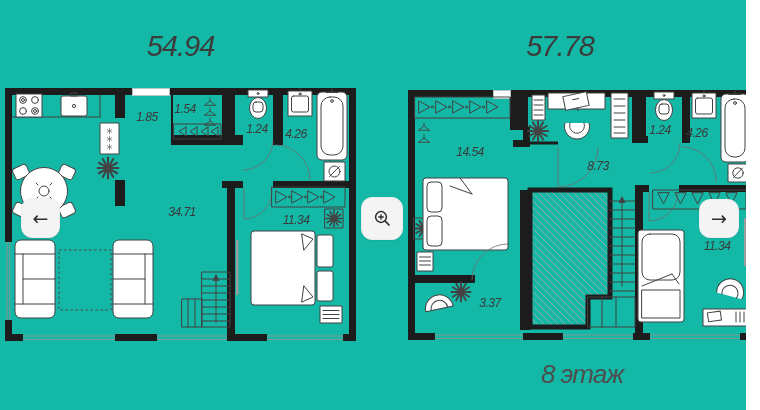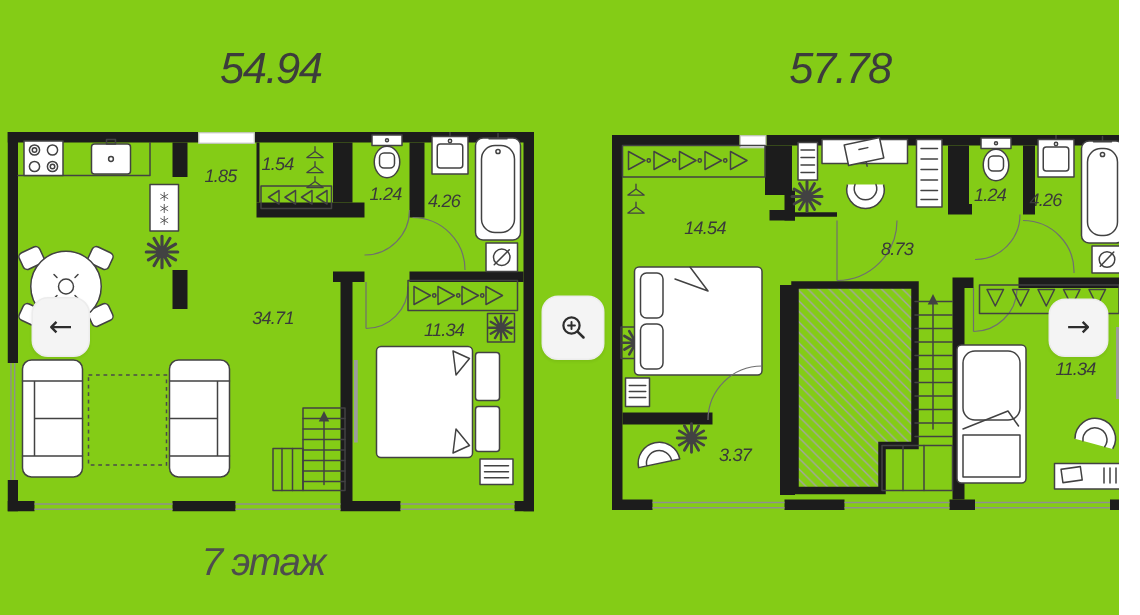--- a/index.html
+++ b/index.html
@@ -1,16 +1,16 @@
 <!DOCTYPE html>
 <html><head>
 <meta charset="utf-8">
 <style>
   html,body{margin:0;padding:0;background:#fff;}
-  .stage{position:relative;width:746px;height:410px;background:#84cc16;overflow:hidden;
+  .stage{position:relative;width:746px;height:410px;background:#14b8a6;overflow:hidden;
          font-family:"Liberation Sans",sans-serif;}
   .plan-title{position:absolute;top:30px;font-size:29px;font-style:italic;color:#3c3c3c;
               text-align:center;letter-spacing:-1px;}
   #title-left{left:5px;width:351px;}
   #title-right{left:386px;width:348px;}
   .plan-caption{position:absolute;top:359px;font-size:26px;font-style:italic;color:#4d4d4d;
                 text-align:center;letter-spacing:-1px;}
   #caption-left{left:0px;width:351px;}
   #caption-right{left:408px;width:348px;}
   svg.plan{position:absolute;}
@@ -373,14 +373,14 @@
     <svg width="19" height="19" viewBox="0 0 19 19">
       <circle cx="8" cy="8" r="5.4" fill="none" stroke="#2d2d2d" stroke-width="1.5"></circle>
       <path d="M8 5.7V10.3M5.7 8H10.3" stroke="#2d2d2d" stroke-width="1.3" stroke-linecap="round"></path>
       <path d="M12.2 12.2L16 16" stroke="#2d2d2d" stroke-width="1.7" stroke-linecap="round"></path>
     </svg>
   </div>
   <div id="btn-next" class="nav-btn">
     <span>→</span>
   </div>
 
-  <div id="caption-left" class="plan-caption">7 этаж</div>
+  <div id="caption-right" class="plan-caption">8 этаж</div>
 </div>
 
 </body></html>

